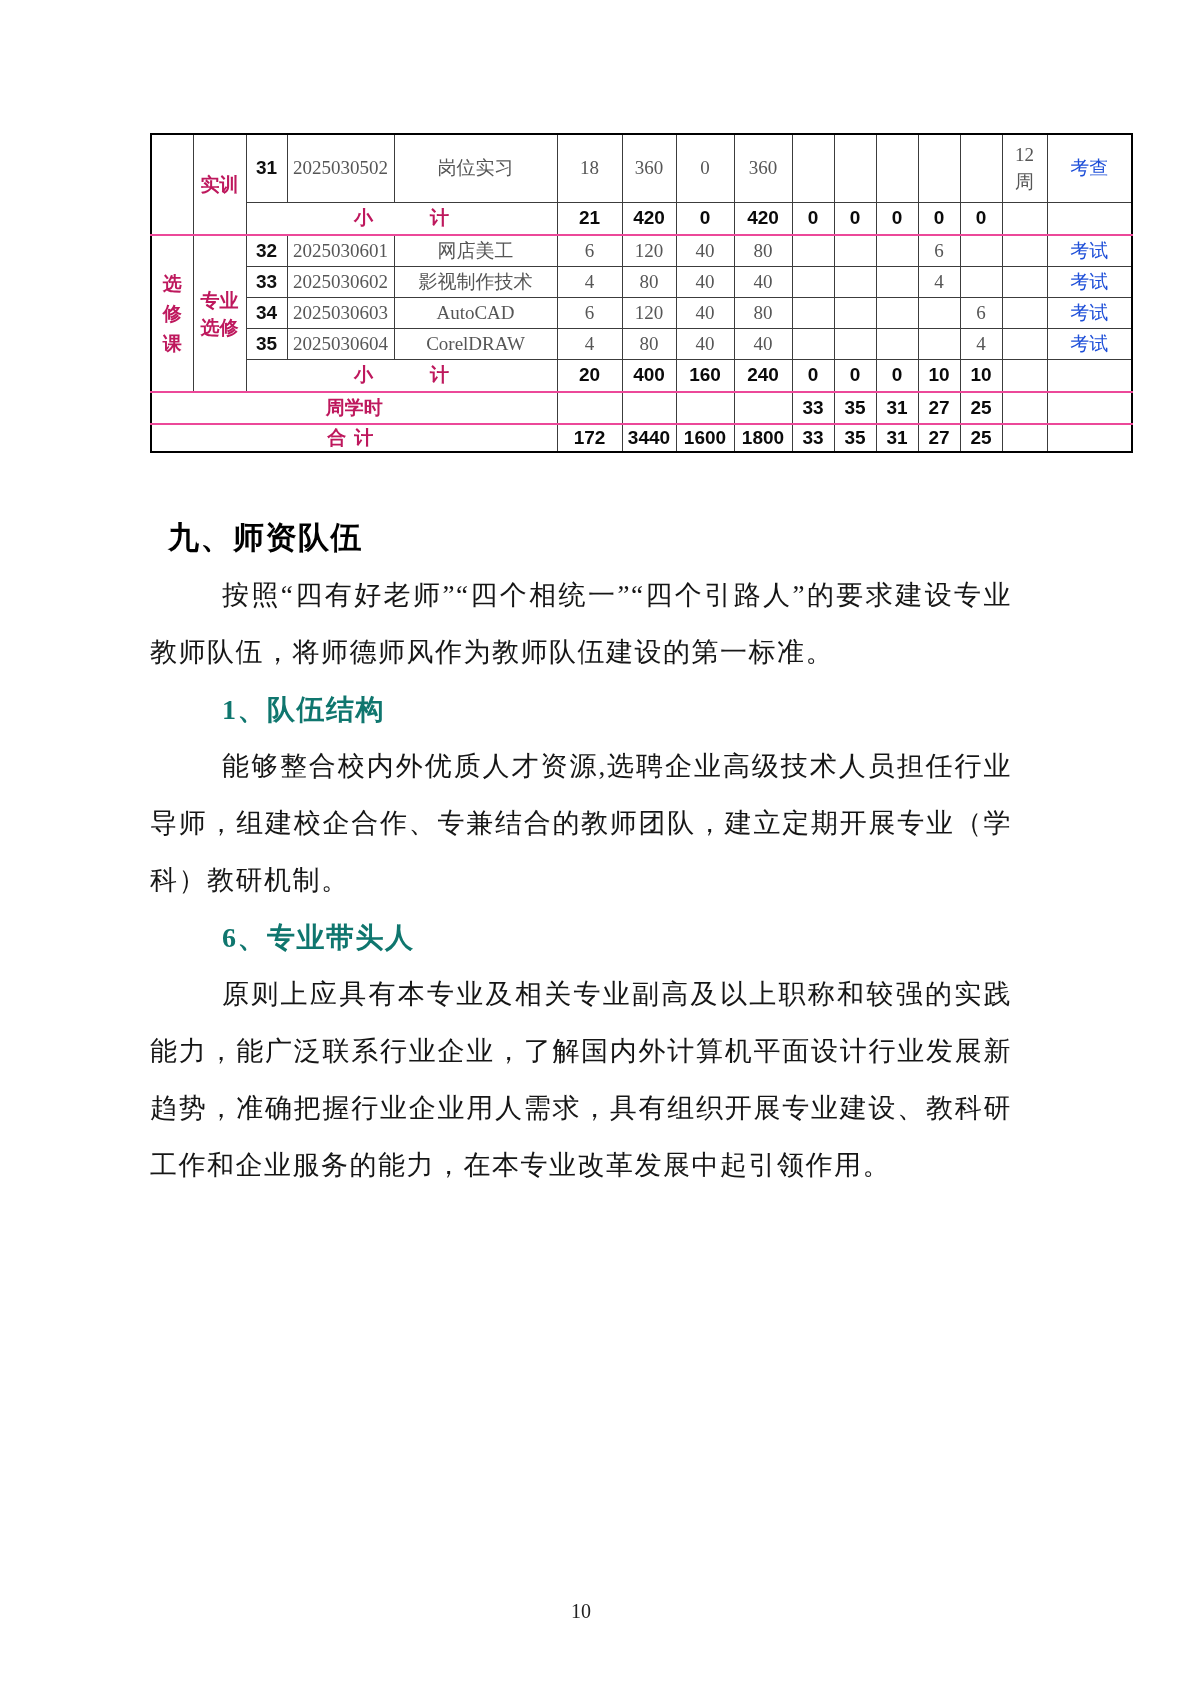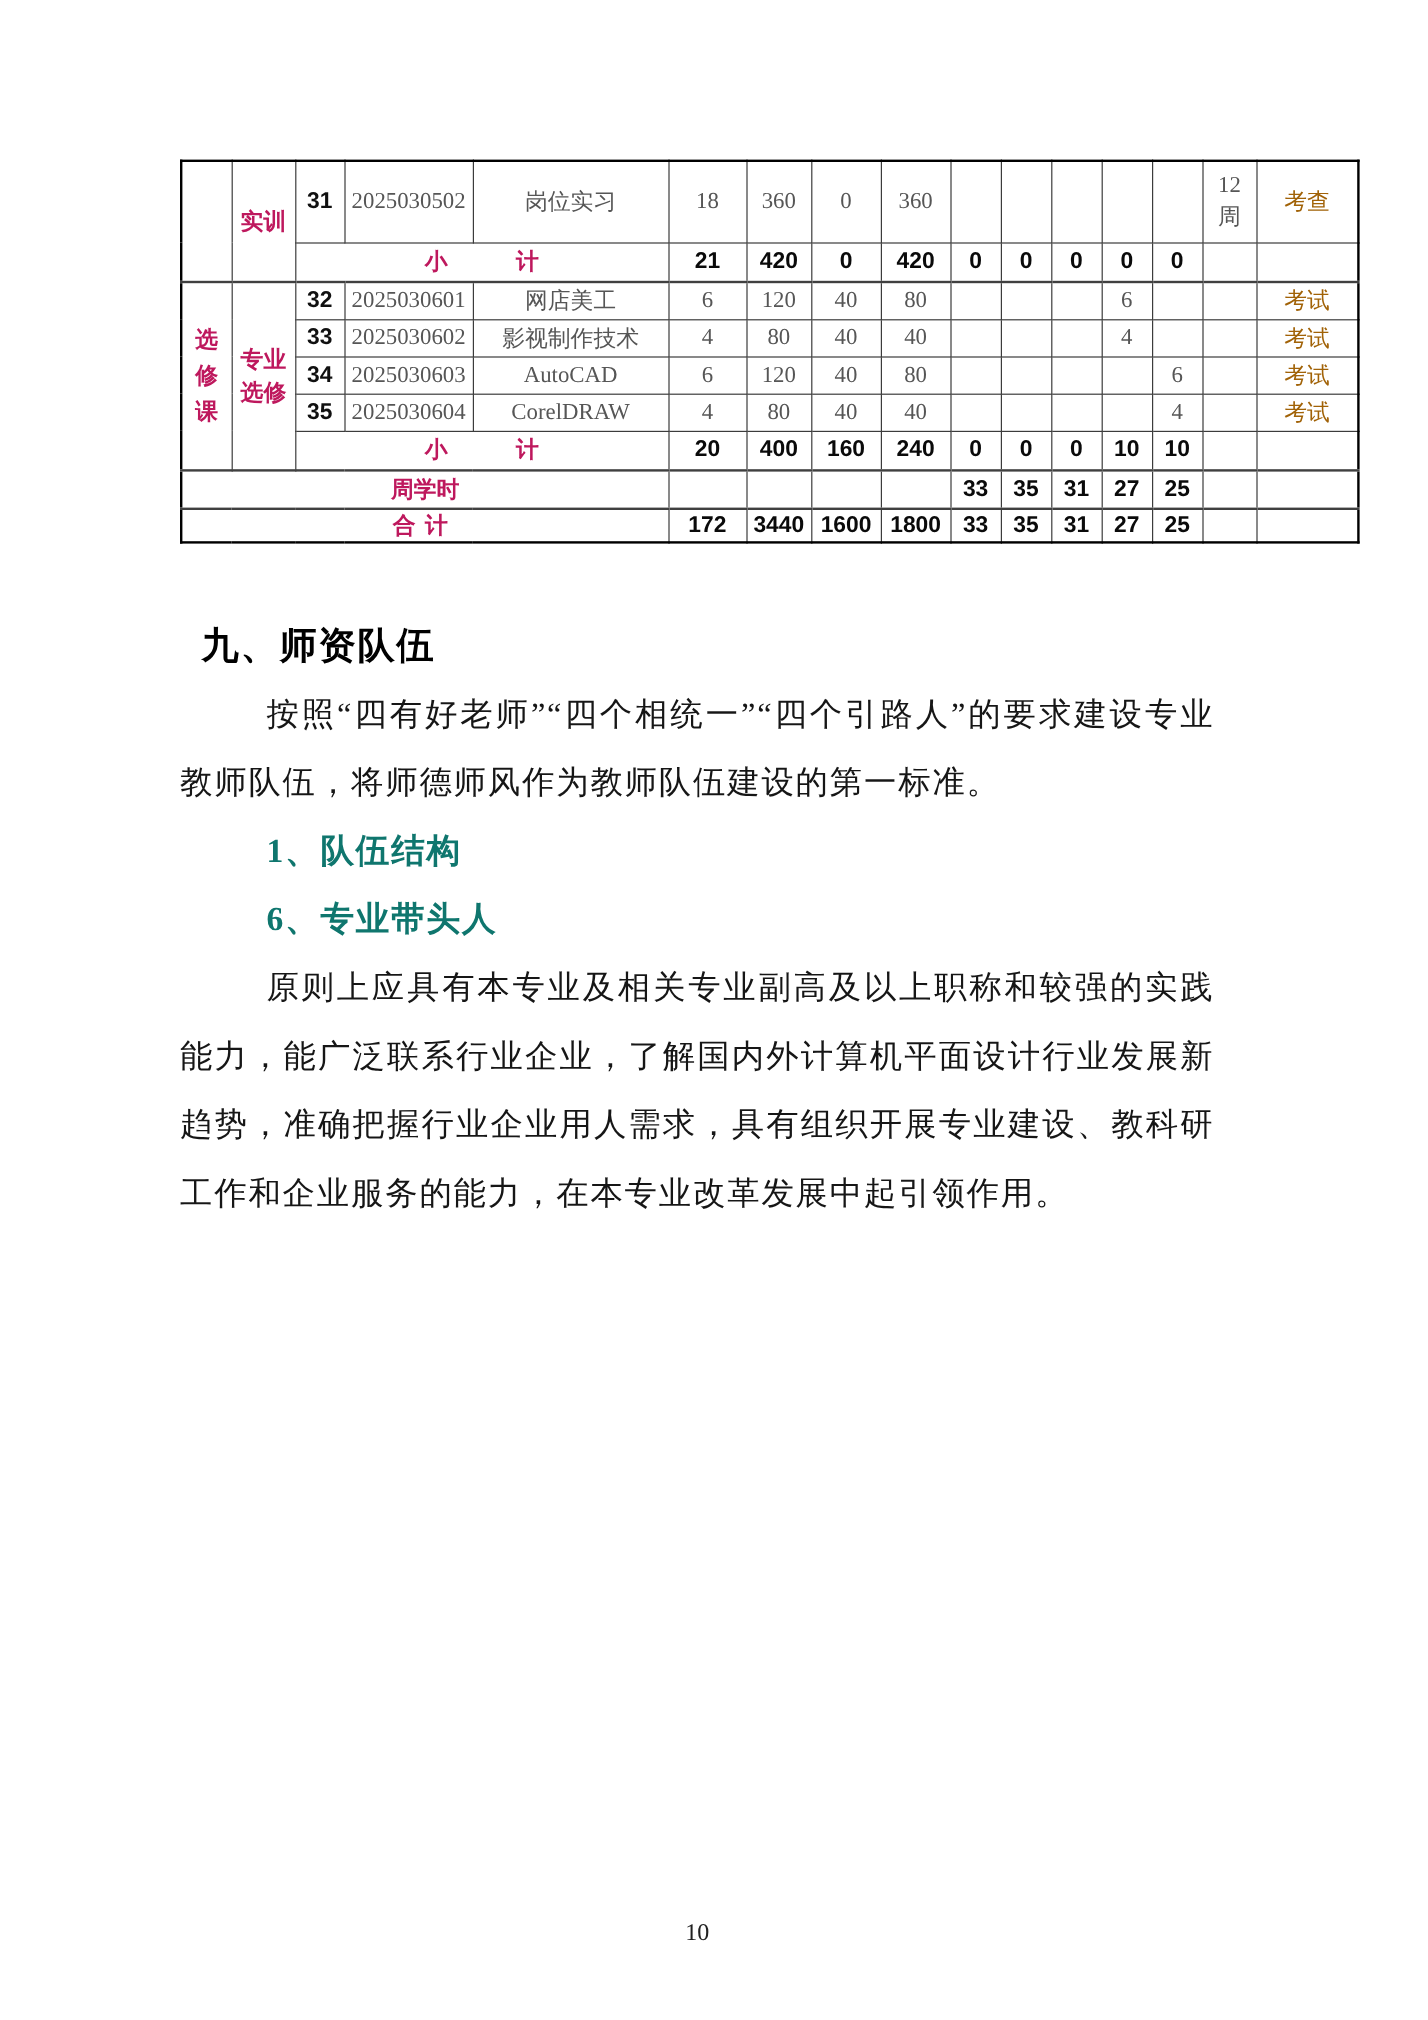--- a/index.html
+++ b/index.html
@@ -21,36 +21,36 @@
     color:#444;
   }
   table.curriculum td {
     border:1px solid #3c3c3c;
     text-align:center;
     vertical-align:middle;
     font-size:19px;
     padding:0 2px;
     overflow:hidden;
   }
-  tr.sep td { border-top:2px solid #404040; }
+  tr.sep td { border-top:2px solid #ec4899; }
   td.lbl {
     font-family:"Liberation Sans","DejaVu Sans",sans-serif;
     font-weight:bold; color:#be185d; font-size:20px;
   }
   td.seq {
     font-family:"Liberation Sans","DejaVu Sans",sans-serif;
     font-weight:bold; color:#101010; font-size:19px;
   }
   td.num  { color:#565656; font-family:"Liberation Serif","DejaVu Serif",serif; }
   td.numb {
     font-family:"Liberation Sans","DejaVu Sans",sans-serif;
     font-weight:bold; color:#0a0a0a; font-size:19px;
   }
   td.name { text-align:left; padding-left:8px; color:#565656; }
-  td.exam { color:#a16207; }
+  td.exam { color:#1d4ed8; }
   td.top  { vertical-align:top; padding-top:5px; }
   td.pre  { white-space:pre-line; line-height:27px; }
   td.vert { white-space:pre-line; line-height:30px; padding:0; }
   td.sp   { letter-spacing:8px; }
 
   
   .content {
     margin-top:56px;
     width:862px;
     font-size:27px;
@@ -248,19 +248,20 @@
           <td></td>
           <td></td>
         </tr>
       </tbody>
   </table>
 
   <div class="content">
     <h2>九、师资队伍</h2>
     <p>按照“四有好老师”“四个相统一”“四个引路人”的要求建设专业教师队伍，将师德师风作为教师队伍建设的第一标准。</p>
     <h3>1、队伍结构</h3>
+    <p>能够整合校内外优质人才资源,选聘企业高级技术人员担任行业导师，组建校企合作、专兼结合的教师团队，建立定期开展专业（学科）教研机制。</p>
     <h3>6、专业带头人</h3>
     <p>原则上应具有本专业及相关专业副高及以上职称和较强的实践能力，能广泛联系行业企业，了解国内外计算机平面设计行业发展新趋势，准确把握行业企业用人需求，具有组织开展专业建设、教科研工作和企业服务的能力，在本专业改革发展中起引领作用。</p>
   </div>
 
   <div class="page-number">10</div>
 
 </div>
 
 </body></html>

